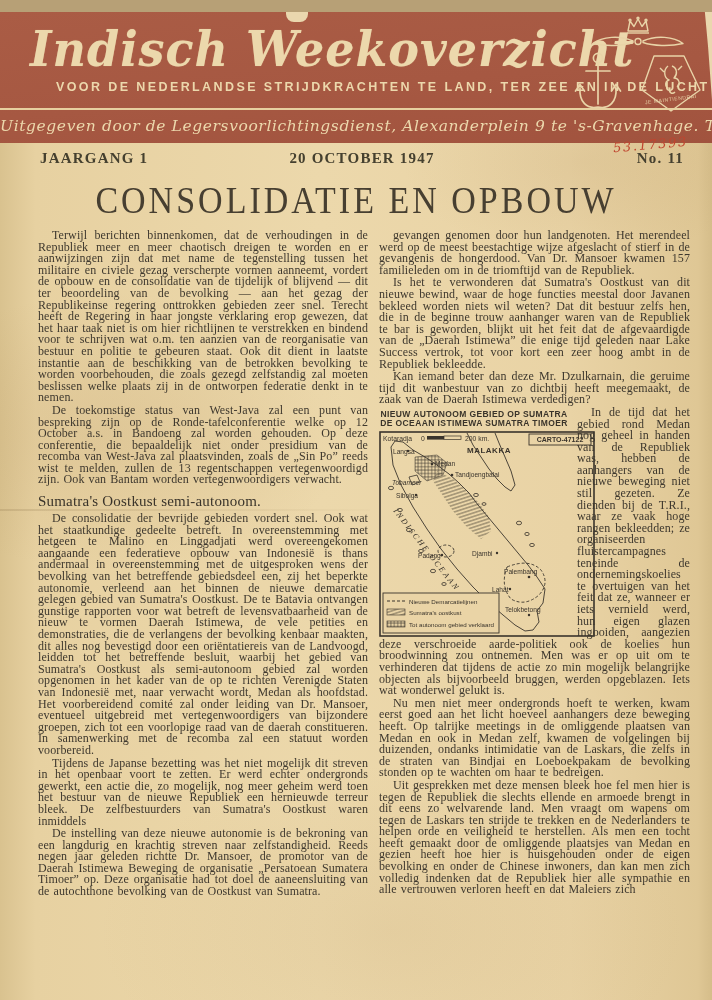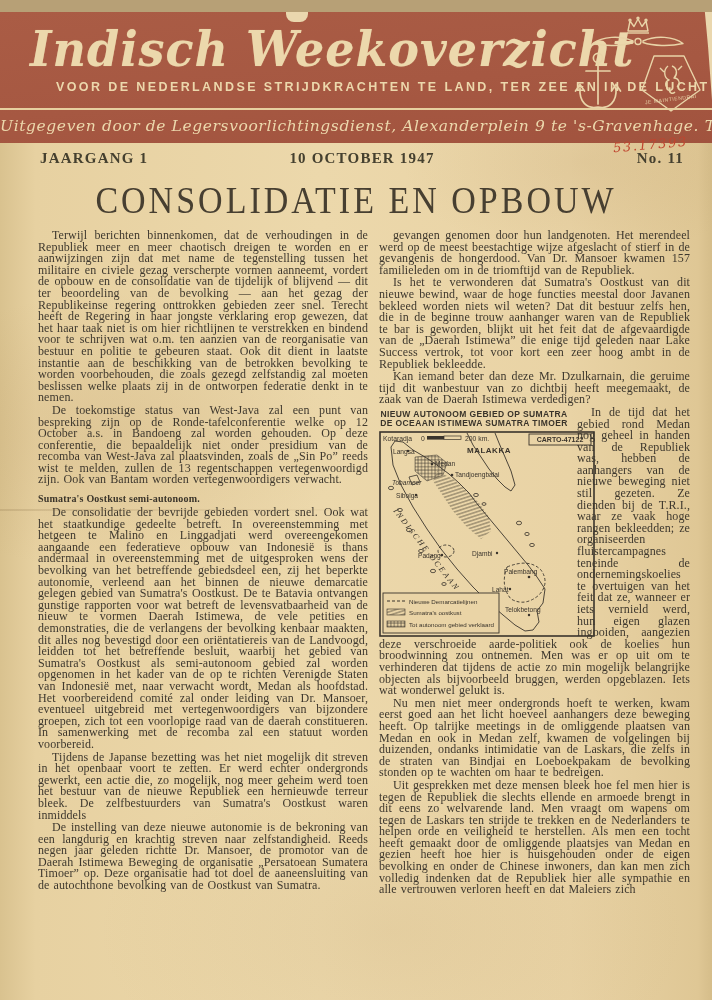--- a/index.html
+++ b/index.html
@@ -49,21 +49,21 @@
   .headline { position:absolute; top:170px; left:0; width:100%; text-align:center;
     font-family:"Liberation Serif", serif; font-weight:normal;
     font-size:34px; letter-spacing:3px; color:#473f31; transform:scaleY(1.1); }
   
   .columns { position:absolute; top:218px; left:38px; width:652px; display:flex; gap:11px; }
   .col { text-align:justify; }
   .col-left  { width:330px; }
   .col-right { width:311px; }
   .col p { margin:0 0 1px 0; text-indent:14px; font-size:12px; line-height:11.6px;
     letter-spacing:0.1px; word-spacing:0.08em; color:#3e382e; }
-  .section-heading { margin:7px 0 3px 0; font-size:10px; font-weight:bold;
+  .section-heading { margin:7px 0 3px 0; font-size:15px; font-weight:normal;
     letter-spacing:0.2px; color:#3a342a; text-align:left; }
   
   .map-figure { float:left; width:190px; margin:3px 8px 1px 0; }
   .map-title { text-align:center; font-family:"Liberation Sans", sans-serif;
     font-weight:bold; font-size:8.5px; line-height:9.5px; letter-spacing:0.4px;
     color:#3a342a; margin:0 0 2px 0; }
   .map-title span { display:block; }
   .map-svg { display:block; width:216px; height:206px; }
   
   .tear-top-right { position:absolute; top:0; right:0; width:13px; height:88px;
@@ -111,21 +111,21 @@
         <text x="111" y="85" text-anchor="middle" font-family="Liberation Sans, sans-serif" font-size="5" letter-spacing="0.6" fill="#e9d4a8" stroke="none" transform="rotate(-7 111 85)">JE MAINTIENDRAI</text>
       </g>
     </svg>
 
     <div class="banner-rule"></div>
     <div class="publisher-line">Uitgegeven door de Legersvoorlichtingsdienst, Alexanderplein 9 te 's-Gravenhage. Telefoon 180690</div>
   </div>
 
   <div class="dateline">
     <span class="vol">JAARGANG 1</span>
-    <span class="date">10 OCTOBER 1947</span>
+    <span class="date">20 OCTOBER 1947</span>
     <span class="iss">
       <span class="handwritten">53.17393</span>
       <span>No. 11</span>
     </span>
   </div>
 
   <div class="headline">CONSOLIDATIE EN OPBOUW</div>
 
   <div class="columns">
     <div class="col col-left">

